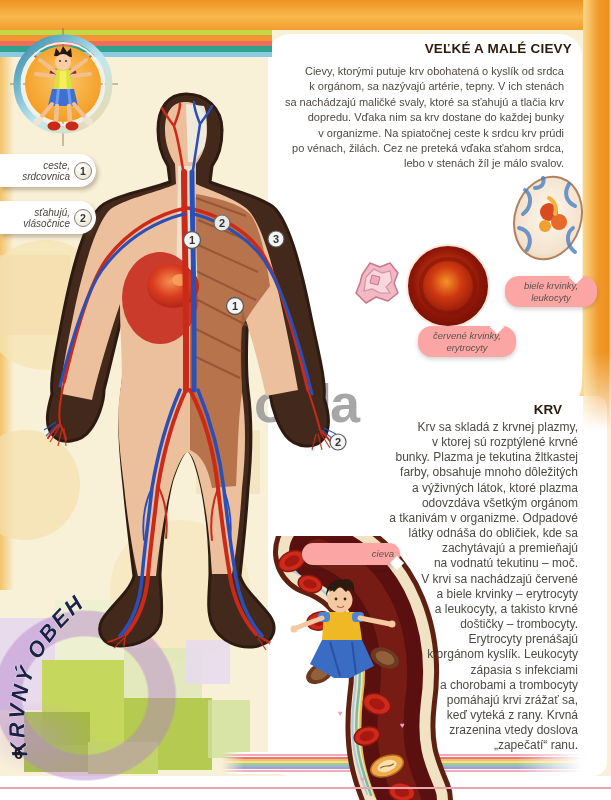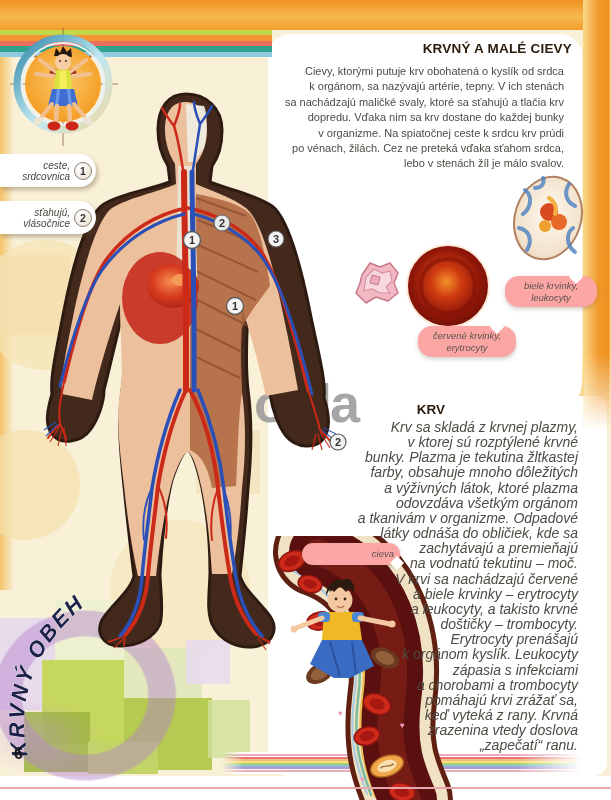--- a/index.html
+++ b/index.html
@@ -39,22 +39,22 @@
   .white-b{position:absolute;left:268px;top:396px;width:339px;height:380px;background:#ffffff;
     border-radius:0 10px 14px 22px;z-index:3;}
   
   .watermark{position:absolute;left:254px;top:376px;z-index:4;font-size:54px;font-weight:bold;
     letter-spacing:-2px;color:#979797;opacity:.85;line-height:1;}
   
   .panel-vessels{position:absolute;left:270px;top:41px;width:302px;z-index:7;text-align:right;}
   .panel-vessels h3{margin:0 0 3px 0;font-size:13.5px;color:#2b1c0e;letter-spacing:.2px;}
   .panel-vessels p{margin:8px;font-size:11px;line-height:15.4px;color:#4e4a44;white-space:pre-line;}
   .panel-blood{position:absolute;left:300px;top:402px;width:278px;z-index:7;text-align:right;}
-  .panel-blood h3{margin:0 16px 3px 0;font-size:13.5px;color:#2b1c0e;text-align:center;}
-  .panel-blood p{margin:0;font-size:14px;line-height:15.15px;color:#4e4a44;white-space:pre-line;font-style:italic;}
+  .panel-blood h3{margin:0 16px 3px 0;font-size:13.5px;color:#2b1c0e;}
+  .panel-blood p{margin:0;font-size:12px;line-height:15.15px;color:#4e4a44;white-space:pre-line;}
   
   .pill{position:absolute;left:0;width:96px;height:33px;background:#ffffff;z-index:7;
     border-radius:0 17px 17px 0;box-shadow:2px 3px 4px rgba(90,70,40,.35);
     display:flex;align-items:center;justify-content:flex-end;padding-right:4px;box-sizing:border-box;}
   .pill .txt{font-style:italic;font-size:10px;line-height:11px;color:#4a453e;text-align:right;margin-right:4px;}
   .pill .num{width:16px;height:16px;border-radius:50%;flex:0 0 16px;
     background:radial-gradient(circle at 35% 30%,#ffffff,#e9e0cd);border:1.2px solid #8a8272;
     font-size:10.5px;font-weight:bold;color:#333;display:flex;align-items:center;justify-content:center;}
   #pill1{top:154px;} #pill2{top:201px;}
   
@@ -376,21 +376,21 @@
   <svg id="tabtext" class="svg-abs" width="190" height="225" viewBox="0 0 190 225">
     <defs>
         <path id="arcpath" d="M 30,196 C 20,150 28,96 84,48"></path>
       </defs>
     <text font-size="22" font-weight="bold" font-style="italic" letter-spacing="2.5" fill="#1c2148" stroke="#ffffff" stroke-width="0.6" paint-order="stroke">
       <textPath href="#arcpath">KRVNÝ OBEH</textPath>
     </text>
   </svg>
 
   <div class="panel-vessels">
-    <h3>KRVNÝ A MALÉ CIEVY</h3>
+    <h3>VEĽKÉ A MALÉ CIEVY</h3>
     <p>Cievy, ktorými putuje krv obohatená o kyslík od srdca
 k orgánom, sa nazývajú artérie, tepny. V ich stenách
 sa nachádzajú maličké svaly, ktoré sa sťahujú a tlačia krv
 dopredu. Vďaka nim sa krv dostane do každej bunky
 v organizme. Na spiatočnej ceste k srdcu krv prúdi
 po vénach, žilách. Cez ne preteká vďaka sťahom srdca,
 lebo v stenách žíl je málo svalov.</p>
   </div>
 
   <div class="panel-blood">

